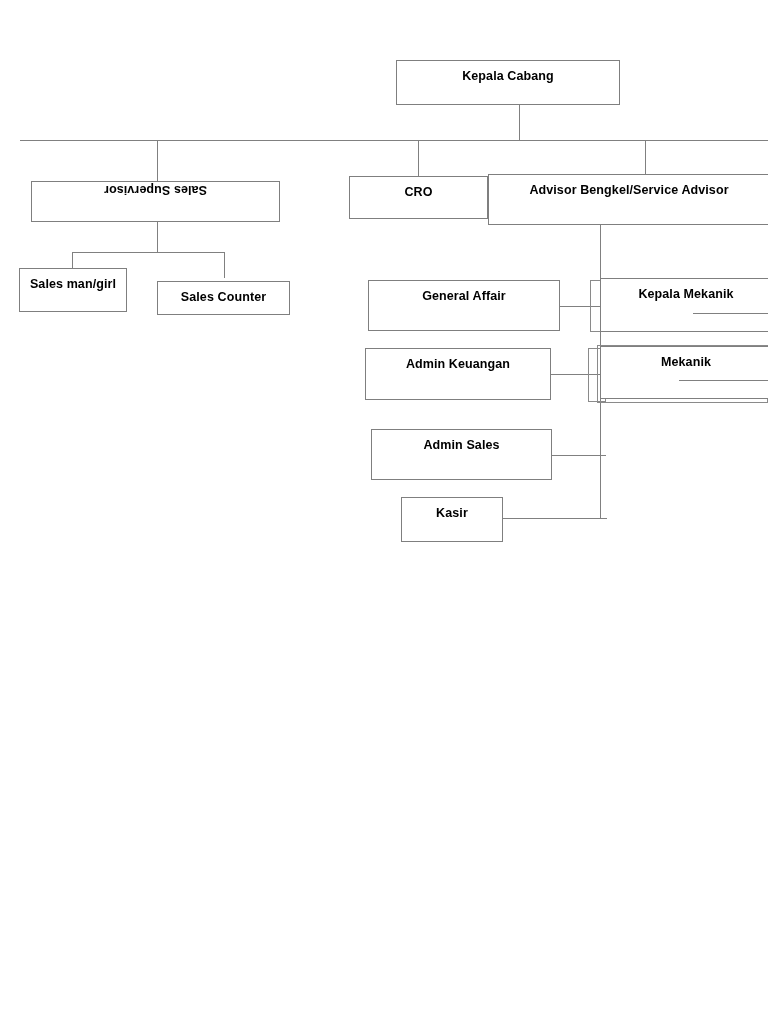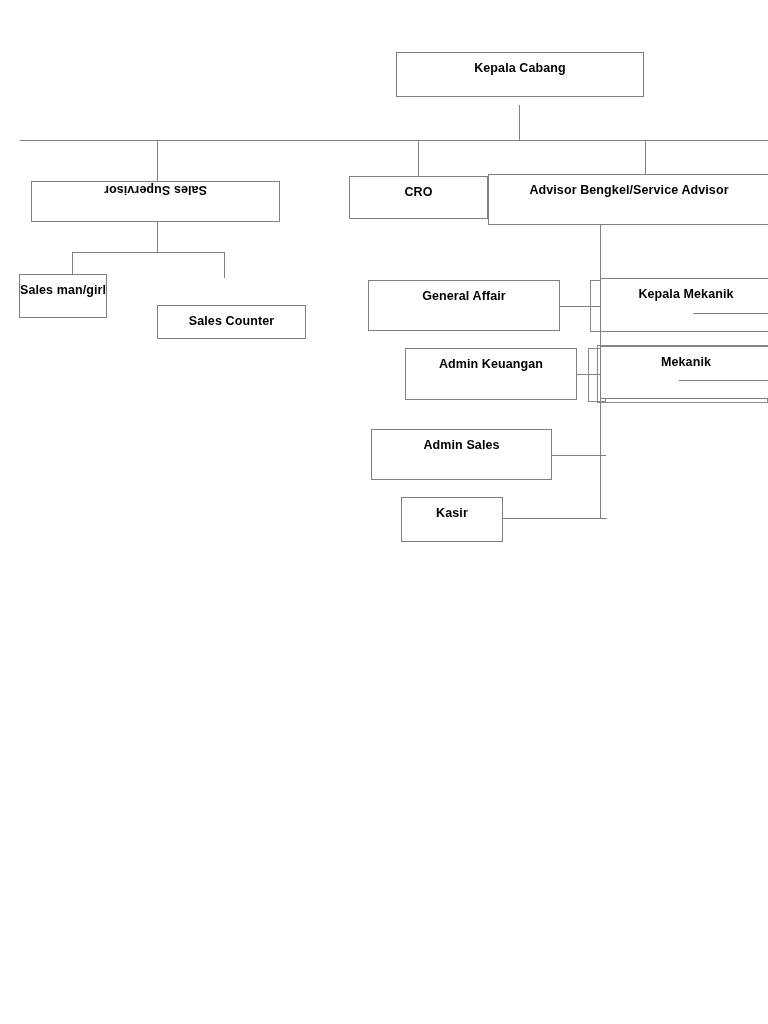--- a/index.html
+++ b/index.html
@@ -99,49 +99,49 @@
   <div class="conn h" style="left:503px; top:518px; width:104px;"></div>
 
   <div class="conn h" style="left:572px; top:306px; width:50px;"></div>
 
   <div class="conn h" style="left:572px; top:374px; width:50px;"></div>
 
   <div class="ghost" style="left:590px; top:280px; width:18px; height:52px;"></div>
   <div class="ghost" style="left:588px; top:348px; width:18px; height:54px;"></div>
   <div class="ghost" style="left:597px; top:345px; width:171px; height:58px;"></div>
 
-  <div class="node pad-top" style="left:396px; top:52px; width:248px; height:45px;">
+  <div class="node pad-top" style="left:396px; top:60px; width:224px; height:45px;">
     <span class="node-label">Kepala Cabang</span>
   </div>
 
   <div class="node flipped pad-top" style="left:31px; top:181px; width:249px; height:41px;">
     <span class="node-label">Sales Supervisor</span>
   </div>
 
   <div class="node pad-top" style="left:349px; top:176px; width:139px; height:43px;">
     <span class="node-label">CRO</span>
   </div>
 
   <div class="node pad-top" style="left:488px; top:174px; width:282px; height:51px;">
     <span class="node-label">Advisor Bengkel/Service Advisor</span>
   </div>
 
-  <div class="node pad-top" style="left:19px; top:274px; width:88px; height:44px;">
+  <div class="node pad-top" style="left:19px; top:268px; width:108px; height:44px;">
     <span class="node-label">Sales man/girl</span>
   </div>
 
-  <div class="node pad-top" style="left:157px; top:281px; width:149px; height:34px;margin-top:24px;">
+  <div class="node pad-top" style="left:157px; top:281px; width:133px; height:34px;">
     <span class="node-label">Sales Counter</span>
   </div>
 
   <div class="node pad-top" style="left:368px; top:280px; width:192px; height:51px;">
     <span class="node-label">General Affair</span>
   </div>
 
-  <div class="node pad-top" style="left:365px; top:348px; width:172px; height:52px;margin-left:40px;">
+  <div class="node pad-top" style="left:365px; top:348px; width:186px; height:52px;">
     <span class="node-label">Admin Keuangan</span>
   </div>
 
   <div class="node pad-top" style="left:371px; top:429px; width:181px; height:51px;">
     <span class="node-label">Admin Sales</span>
   </div>
 
   <div class="node pad-top" style="left:401px; top:497px; width:102px; height:45px;">
     <span class="node-label">Kasir</span>
   </div>

